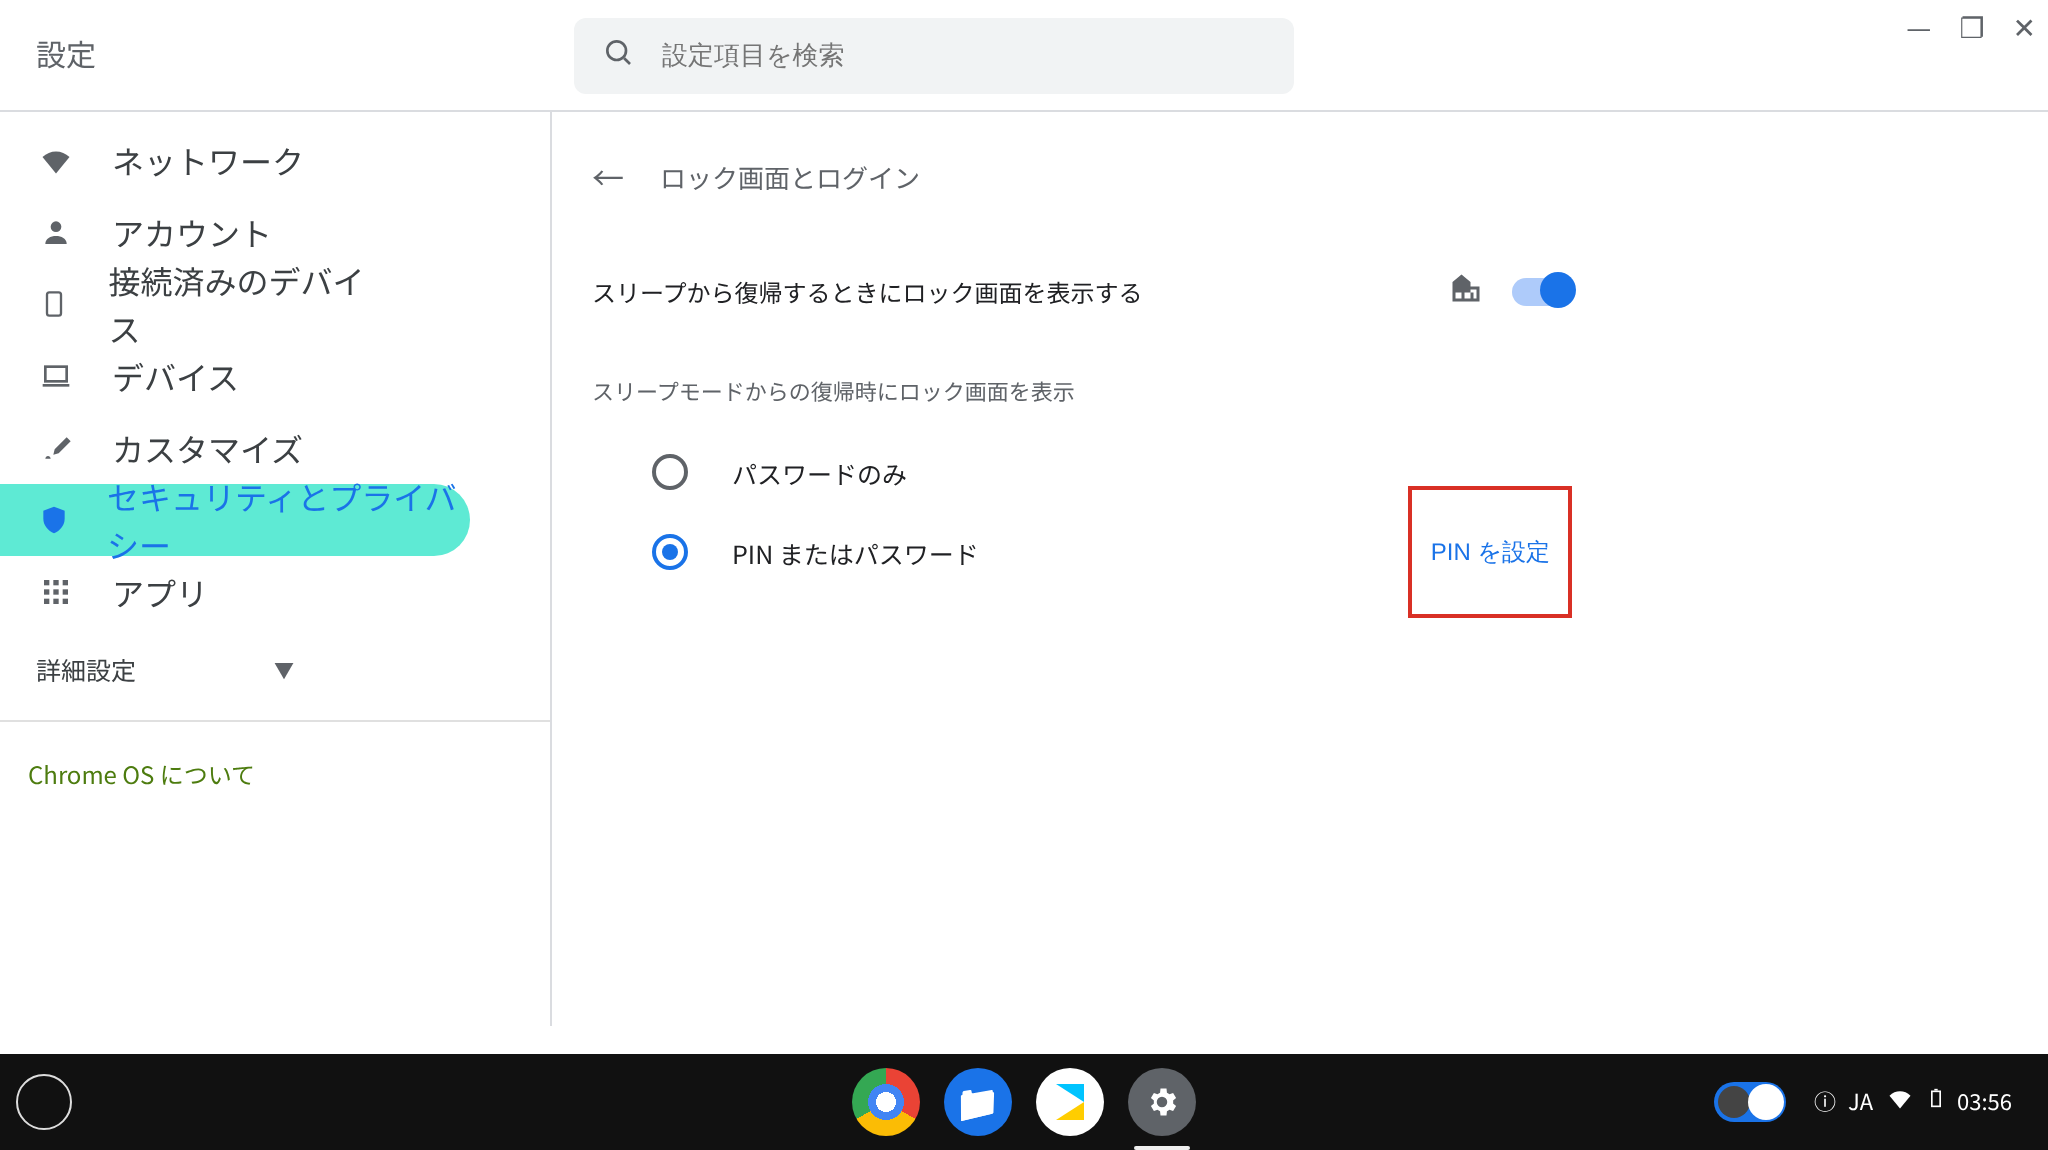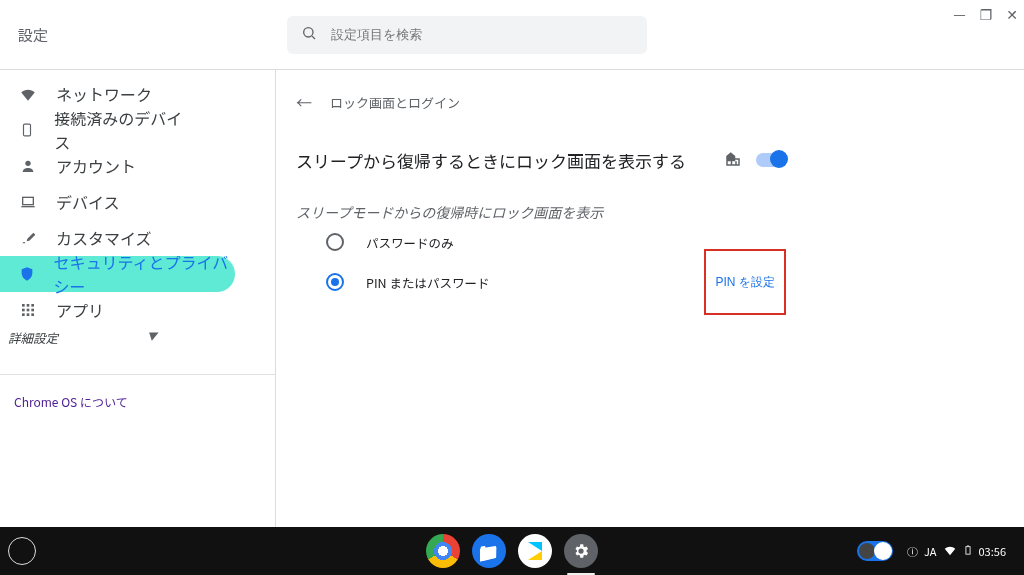--- a/index.html
+++ b/index.html
@@ -20,21 +20,21 @@
     top: 4px; right: 6px;
     display: flex;
     gap: 14px;
     font-size: 14px;
     color: #5f6368;
   }
   .win-controls span { cursor: pointer; }
 
   
   .header {
-    height: 70px;
+    height: 56px;
     display: flex;
     align-items: center;
     padding: 0 18px;
     border-bottom: 1px solid #dadce0;
   }
   .header-title {
     font-size: 15px;
     color: #5f6368;
     flex: 0 0 auto;
   }
@@ -82,58 +82,57 @@
     align-items: center; justify-content: center;
     margin-right: 18px; color: #5f6368;
   }
   .nav-item.active {
     background: #5eead4;
     color: #1a73e8;
     margin-right: 40px;
   }
   .nav-item.active .icon-slot { color: #1a73e8; }
   .adv-row {
-    height: 40px; display: flex; 
-    padding: 0 8px; font-size: 12.5px; color: #3c4043;
+    height: 40px; display: flex; align-items: center;
+    padding: 0 18px; font-size: 12.5px; color: #3c4043;
     cursor: pointer;
-    font-style: italic;
   }
   .adv-row .chev { margin-left: auto; margin-right: 110px; font-size: 10px; color: #5f6368; }
   .divider { border-top: 1px solid #e0e0e0; margin: 6px 0; }
-  .about-row { padding: 12px 14px; font-size: 12px; color: #4c1d95; cursor: pointer; }
+  .about-row { padding: 12px 14px; font-size: 12px; color: #4d7c0f; cursor: pointer; }
 
   
   .main {
     flex: 1;
     padding: 18px 30px 0 20px;
     max-width: 540px;
   }
   .page-header {
     display: flex; align-items: center; gap: 18px;
     height: 28px; margin-bottom: 24px;
     color: #5f6368; font-size: 13px;
   }
   .page-header .back { cursor: pointer; font-size: 16px; color: #5f6368; }
   .setting-row {
     display: flex; align-items: center; height: 40px;
-    font-size: 17px; color: #202124;
+    font-size: 12px; color: #202124;
   }
   .setting-row .spacer { flex: 1; }
   .building-icon { color: #5f6368; margin-right: 14px; }
   .toggle {
     width: 30px; height: 14px; border-radius: 7px;
     background: #aecbfa; position: relative; cursor: pointer;
   }
   .toggle::after {
     content: ""; position: absolute; right: -2px; top: -3px;
     width: 18px; height: 18px; border-radius: 50%;
     background: #1a73e8;
   }
   .section-label {
-    font-size: 14px; color: #5f6368; margin-top: 22px;  font-style: italic;
+    font-size: 11px; color: #5f6368; margin-top: 22px; margin-bottom: 12px;
   }
   .radio-row {
     display: flex; align-items: center; height: 40px;
     padding-left: 30px; font-size: 12.5px; cursor: pointer;
   }
   .radio {
     width: 18px; height: 18px; border: 2px solid #5f6368;
     border-radius: 50%; margin-right: 22px; position: relative; flex-shrink: 0;
   }
   .radio.checked { border-color: #1a73e8; }
@@ -256,34 +255,34 @@
     <div class="nav-item">
       <span class="icon-slot">
         <svg width="18" height="18" viewBox="0 0 24 24" fill="currentColor">
             <path d="M12 21l9-11c-5-5-13-5-18 0l9 11z"></path>
           </svg>
       </span>
       <span>ネットワーク</span>
     </div>
     <div class="nav-item">
       <span class="icon-slot">
-        <svg width="14" height="18" viewBox="0 0 24 24" fill="none" stroke="currentColor" stroke-width="2">
-            <rect x="6" y="2" width="12" height="20" rx="2"></rect>
-          </svg>
-      </span>
-      <span>接続済みのデバイス</span>
-    </div>
-    <div class="nav-item">
-      <span class="icon-slot">
         <svg width="16" height="16" viewBox="0 0 24 24" fill="currentColor">
             <circle cx="12" cy="8" r="4"></circle>
             <path d="M4 21c0-4 4-6 8-6s8 2 8 6"></path>
           </svg>
       </span>
       <span>アカウント</span>
+    </div>
+    <div class="nav-item">
+      <span class="icon-slot">
+        <svg width="14" height="18" viewBox="0 0 24 24" fill="none" stroke="currentColor" stroke-width="2">
+            <rect x="6" y="2" width="12" height="20" rx="2"></rect>
+          </svg>
+      </span>
+      <span>接続済みのデバイス</span>
     </div>
     <div class="nav-item">
       <span class="icon-slot">
         <svg width="18" height="16" viewBox="0 0 24 24" fill="none" stroke="currentColor" stroke-width="2">
             <rect x="4" y="5" width="16" height="11"></rect>
             <line x1="2" y1="19" x2="22" y2="19"></line>
           </svg>
       </span>
       <span>デバイス</span>
     </div>

